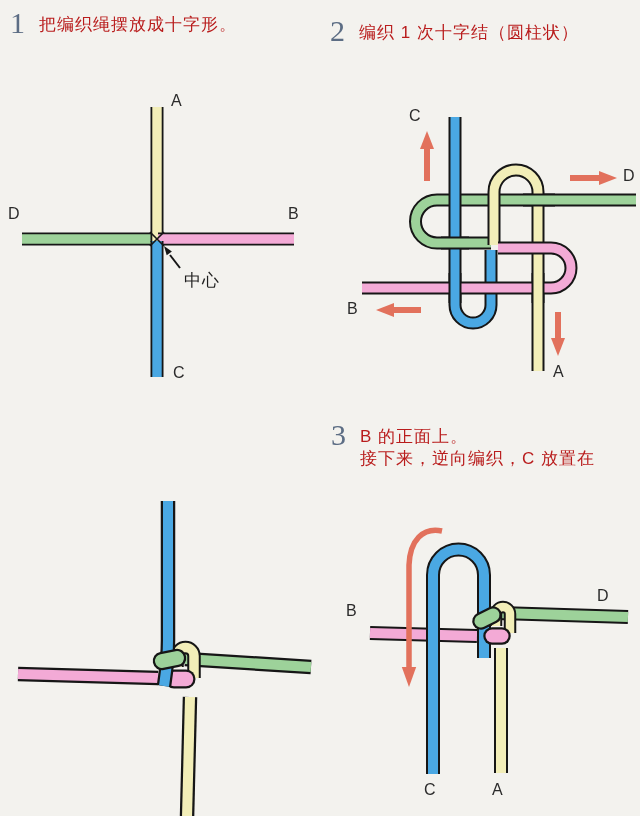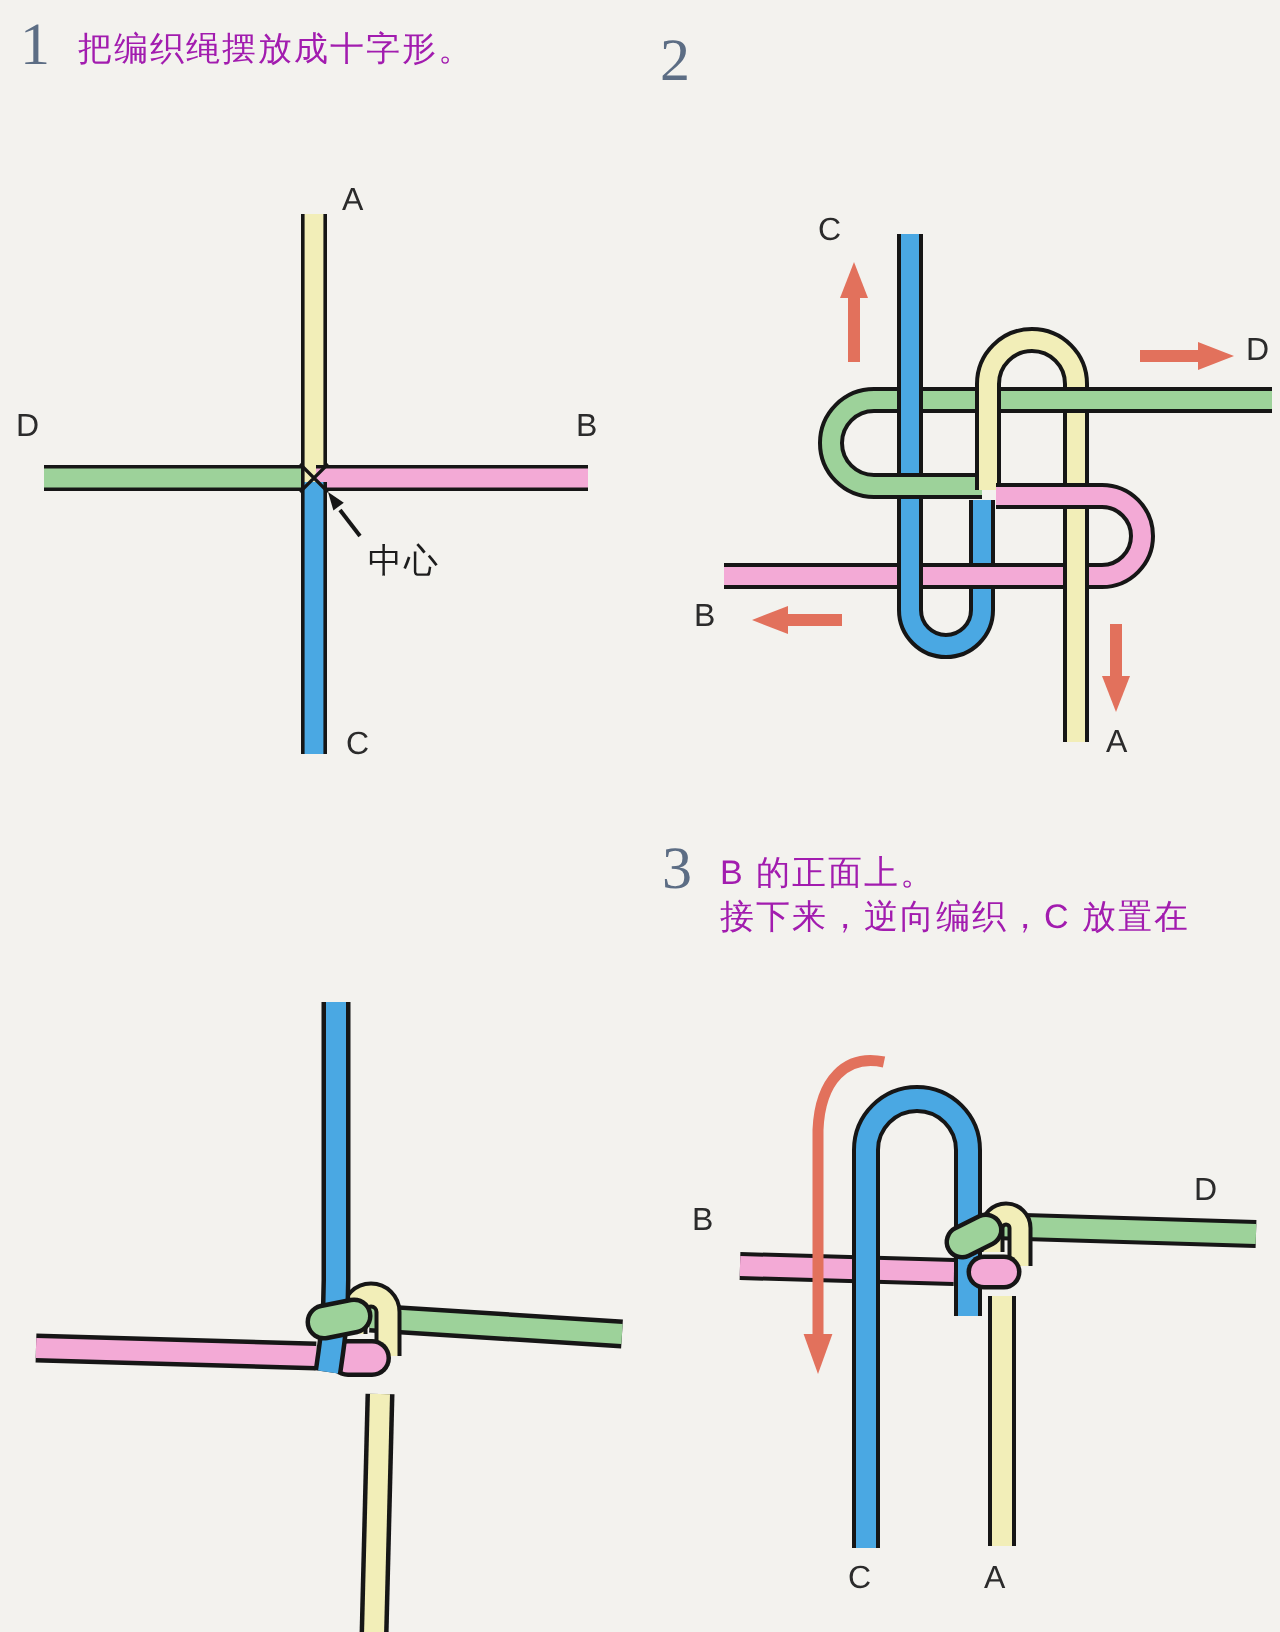--- a/index.html
+++ b/index.html
@@ -8,21 +8,21 @@
     background:#f3f2ee;
     font-family:"Liberation Sans","DejaVu Sans",sans-serif;
   }
   .page svg{position:absolute;left:0;top:0;}
   .hdr{position:absolute;display:flex;align-items:flex-start;}
   .num{
     font-family:"Liberation Serif","DejaVu Serif",serif;
     font-size:30px;line-height:1;color:#5c6d84;
   }
   .txt{
-    font-size:17px;line-height:22px;color:#a21caf;
+    font-size:17px;line-height:22px;color:#b91c1c;
     letter-spacing:1px;padding-top:6px;margin-left:14px;
   }
   .txt span{display:block;}
   .lbl{
     position:absolute;font-size:16px;color:#2b2b2b;line-height:1;
   }
   .lbl-cn{font-size:17px;color:#1d1d1d;letter-spacing:1px;}
 </style>
 </head>
 <body>
@@ -31,20 +31,23 @@
 
   <div class="hdr" style="left:10px;top:8px;width:300px;">
     <div class="num">1</div>
     <div class="txt">
       <span>把编织绳摆放成十字形。</span>
     </div>
   </div>
 
   <div class="hdr" style="left:330px;top:16px;width:300px;">
     <div class="num">2</div>
+    <div class="txt">
+      <span>编织 1 次十字结（圆柱状）</span>
+    </div>
   </div>
 
   <div class="hdr" style="left:331px;top:420px;width:300px;">
     <div class="num">3</div>
     <div class="txt">
       <span>B 的正面上。</span>
       <span>接下来，逆向编织，C 放置在</span>
     </div>
   </div>
 

